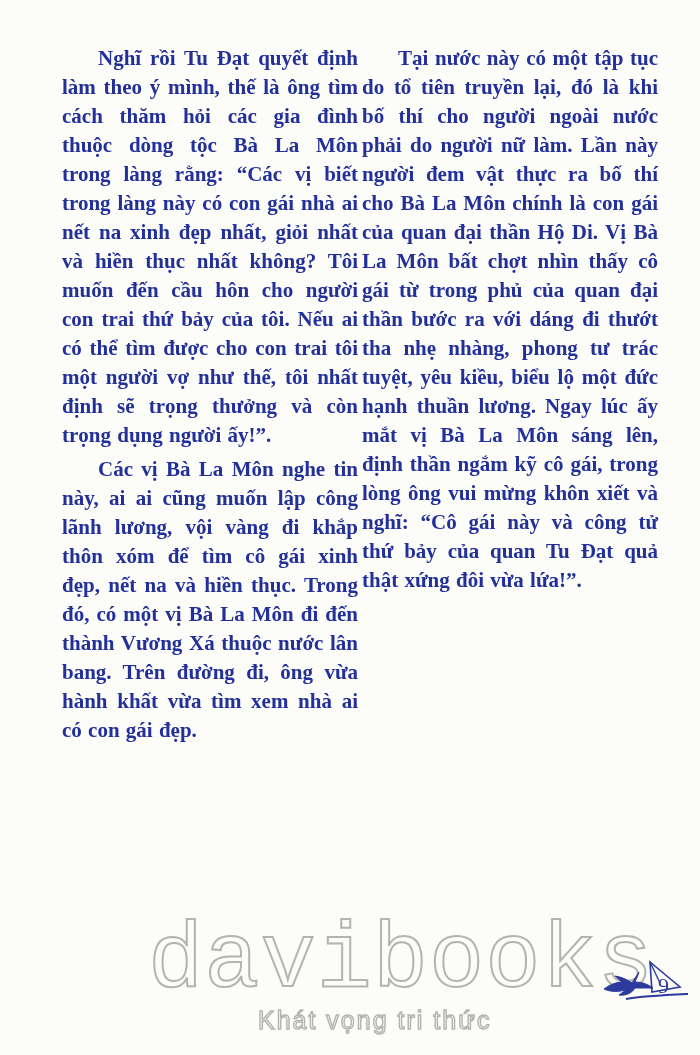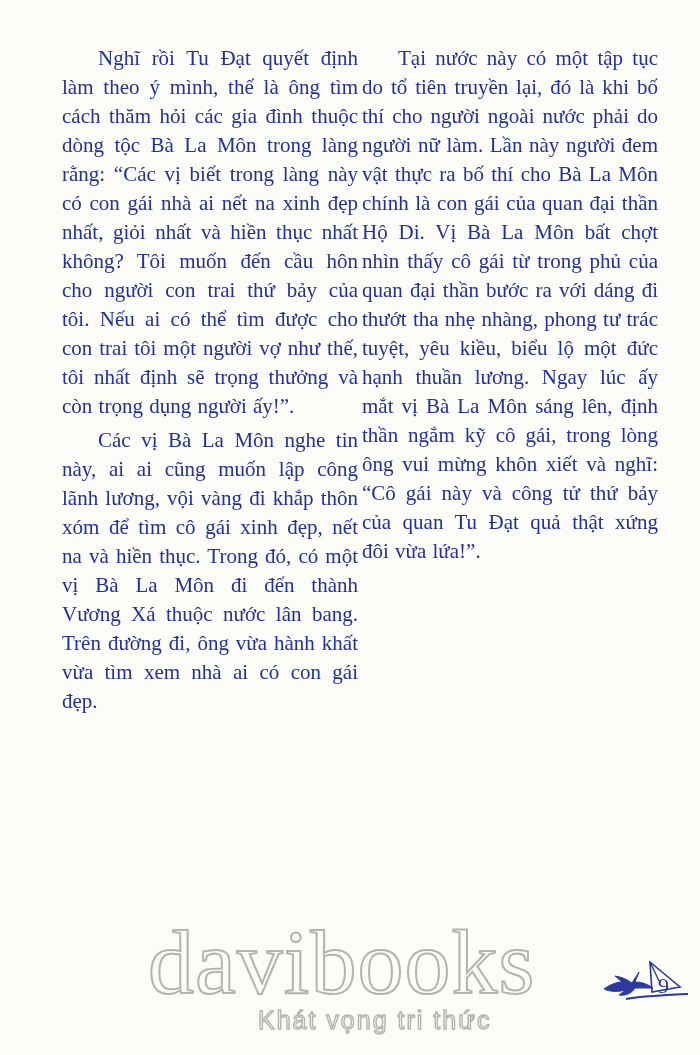--- a/index.html
+++ b/index.html
@@ -20,20 +20,21 @@
   }
   
   .columns {
     position: absolute;
     top: 44px;
     left: 62px;
     width: 608px;
     display: flex;
     gap: 4px;
     z-index: 2;
+    font-weight: bold;
   }
   .col {
     width: 296px;
   }
   .para {
     margin: 0 0 5px 0;
     font-size: 21px;
     line-height: 29px;
     color: #233099;
     text-align: justify;
@@ -50,21 +51,21 @@
     left: 0;
     top: 0;
     width: 100%;
     height: 100%;
     pointer-events: none;
   }
   .wm-title {
     position: absolute;
     left: 148px;
     top: 916px;
-    font-family: Liberation Serif, serif;
+    font-family: Liberation Mono, monospace;
     font-size: 92px;
     line-height: 1;
     color: transparent;
     -webkit-text-stroke: 2px #b5b3ae;
     letter-spacing: 1px;
   }
   .wm-tagline {
     position: absolute;
     left: 258px;
     top: 1008px;

